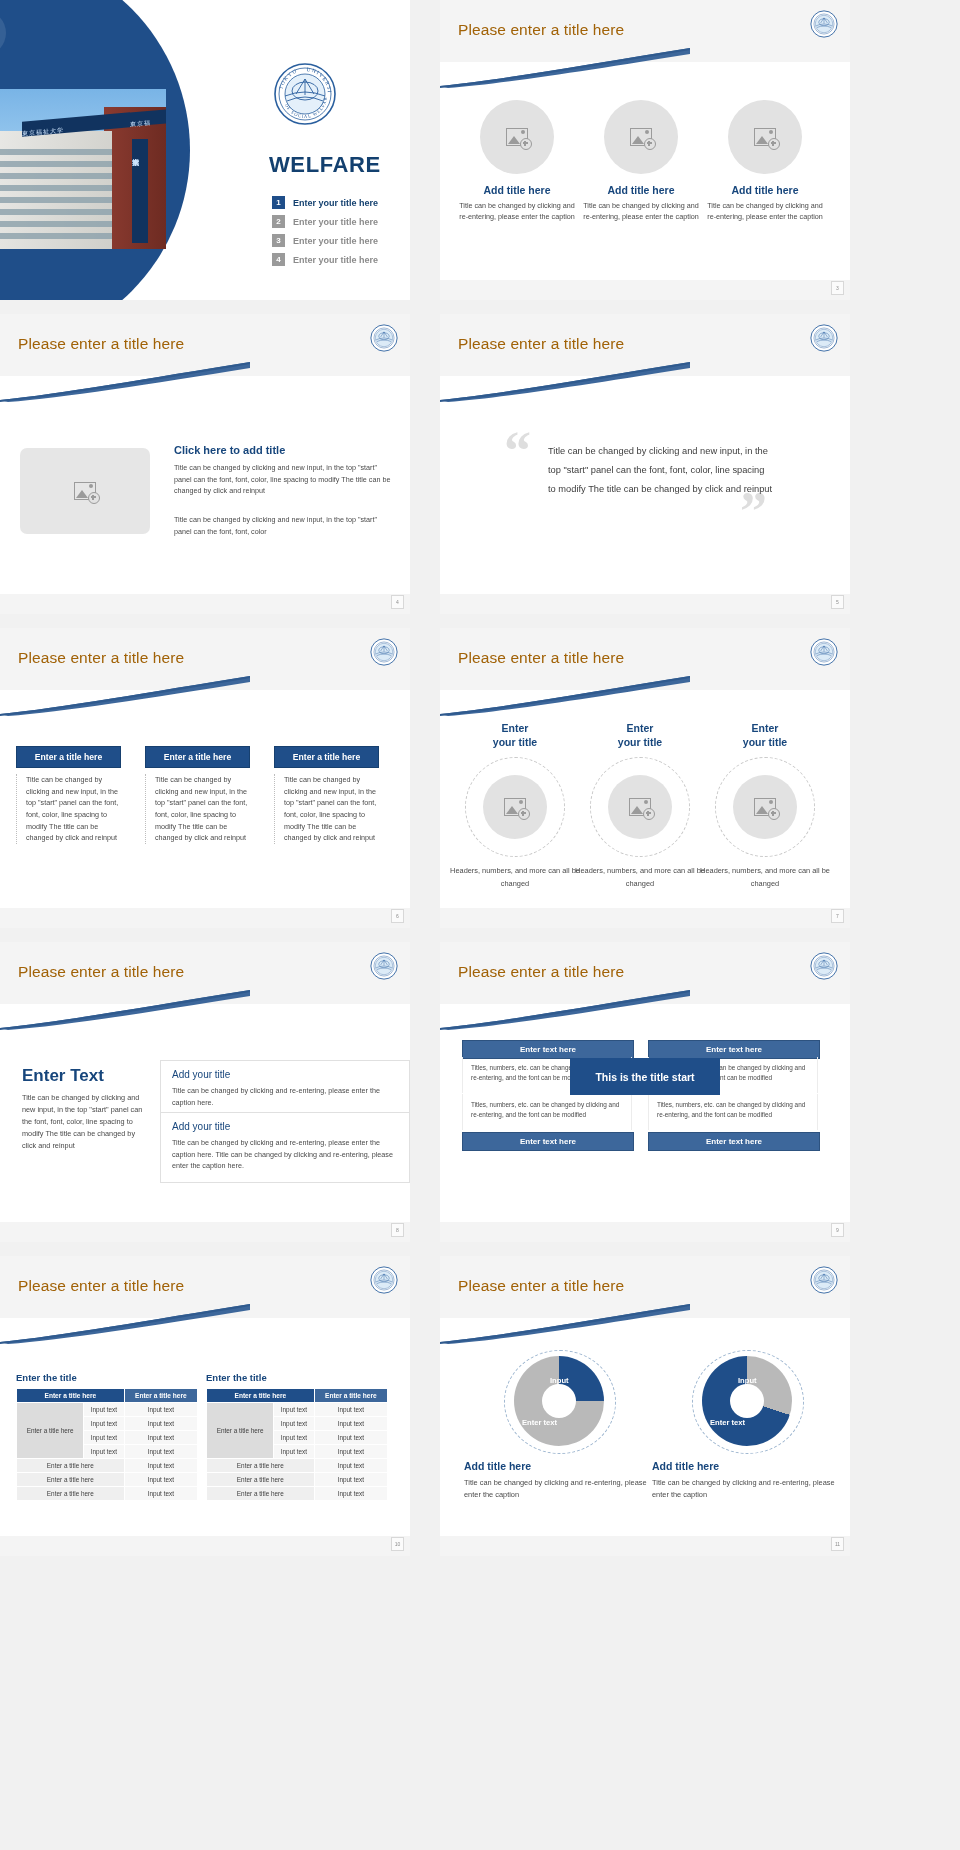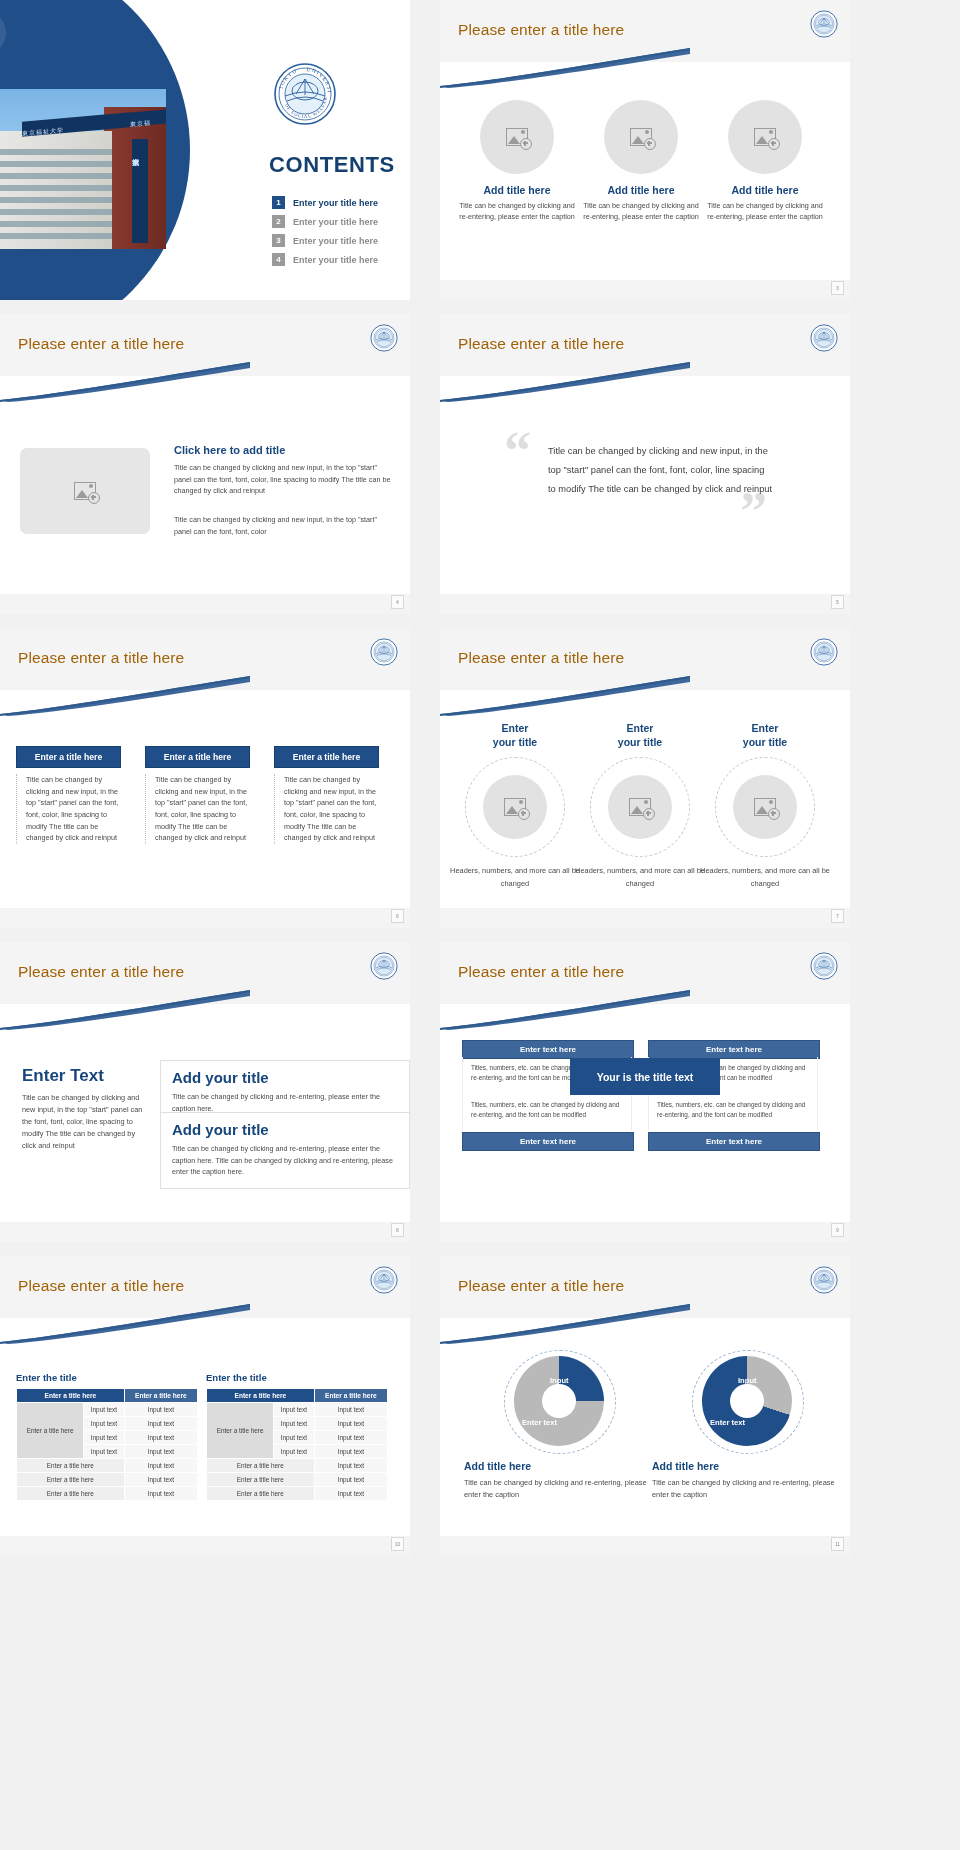--- a/index.html
+++ b/index.html
@@ -83,21 +83,21 @@
   .s6-t{font-size:10.5px;font-weight:bold;color:#17467c;line-height:1.3;}
   .s6-ring{width:98px;height:98px;border-radius:50%;border:1px dashed #c9c9c9;margin:8px auto 0;
            display:flex;align-items:center;justify-content:center;}
   .s6-ring .circ{width:64px;height:64px;}
   .s6-p{margin-top:8px;font-size:7.4px;color:#4a4a4a;line-height:1.65;}
 
   
   .s7-h{position:absolute;left:22px;top:124px;font-size:17px;font-weight:bold;color:#17467c;}
   .s7-p{position:absolute;left:22px;top:150px;width:128px;font-size:7.3px;color:#4a4a4a;line-height:1.65;}
   .s7-box{position:absolute;left:160px;width:226px;border:1px solid #e0e0e0;background:#fff;padding:8px 11px 10px;}
-  .s7-bh{font-size:15px;font-weight:bold;color:#17467c;}
+  .s7-bh{font-size:10px;font-weight:normal;color:#17467c;}
   .s7-bp{margin-top:5px;font-size:7.2px;color:#4a4a4a;line-height:1.6;}
 
   
   .s8-bar{position:absolute;height:17px;background:#3d679b;border:1px solid #2d527f;color:#fff;font-size:8px;
           font-weight:bold;display:flex;align-items:center;justify-content:center;}
   .s8-cell{position:absolute;font-size:6.4px;color:#4a4a4a;line-height:1.55;padding:6px 8px;border:1px solid #ececec;
            border-top:none;border-bottom:none;box-sizing:border-box;}
   .s8-center{position:absolute;left:130px;top:116px;width:150px;height:37px;background:#1f4e89;color:#fff;
              font-size:10.5px;font-weight:bold;display:flex;align-items:center;justify-content:center;}
 
@@ -161,21 +161,21 @@
         <path d="M32 17 L32 33" stroke="#2a5f9e" stroke-width="0.9"></path>
         <path id="arcT" d="M9 32 A23 23 0 0 1 55 32" fill="none"></path>
         <path id="arcB" d="M10 34 A22 22 0 0 0 54 34" fill="none"></path>
         <text font-size="5.4" fill="#2a5f9e" font-family="Liberation Serif,serif" letter-spacing="1.1">
           <textPath href="#arcT" startOffset="6%">TOKYO</textPath></text>
         <text font-size="5.4" fill="#2a5f9e" font-family="Liberation Serif,serif" letter-spacing="1.1">
           <textPath href="#arcT" startOffset="52%">UNIVERSITY</textPath></text>
         <text font-size="4.6" fill="#2a5f9e" font-family="Liberation Serif,serif" letter-spacing="1">
           <textPath href="#arcB" startOffset="13%">OF SOCIAL WELFARE</textPath></text>
       </svg></span>
-    <div class="contents-title">CONTENTS</div>
+    <div class="contents-title">WELFARE</div>
     <div class="toc">
     <div class="toc-row active">
       <span class="toc-num">1</span>
       <span class="toc-lbl">Enter your title here</span>
     </div>
     <div class="toc-row ">
       <span class="toc-num">2</span>
       <span class="toc-lbl">Enter your title here</span>
     </div>
     <div class="toc-row ">
@@ -455,21 +455,21 @@
       <path d="M32 18 L32 31" stroke="#2a5f9e" stroke-width="1"></path>
     </svg></span>
         <div class="s8-bar" style="left:22px;top:98px;width:170px">Enter text here</div>
         <div class="s8-bar" style="left:208px;top:98px;width:170px">Enter text here</div>
         <div class="s8-cell" style="left:22px;top:115px;width:170px;height:36px">Titles, numbers, etc. can be changed by clicking and re-entering, and the font can be modified</div>
         <div class="s8-cell" style="left:208px;top:115px;width:170px;height:36px">Titles, numbers, etc. can be changed by clicking and re-entering, and the font can be modified</div>
         <div class="s8-cell" style="left:22px;top:152px;width:170px;height:36px">Titles, numbers, etc. can be changed by clicking and re-entering, and the font can be modified</div>
         <div class="s8-cell" style="left:208px;top:152px;width:170px;height:36px">Titles, numbers, etc. can be changed by clicking and re-entering, and the font can be modified</div>
         <div class="s8-bar" style="left:22px;top:190px;width:170px">Enter text here</div>
         <div class="s8-bar" style="left:208px;top:190px;width:170px">Enter text here</div>
-        <div class="s8-center">Your is the title text</div>
+        <div class="s8-center">This is the title start</div>
         <div class="btm"></div>
     <div class="pgnum">9</div>
       </div>
       <div class="slide">
         <div class="hdr"></div>
     <span class="swoosh">
     <svg viewBox="0 0 410 48" width="410" height="48" preserveAspectRatio="none">
       <path d="M0 46 C60 40 150 24 250 8 L250 14 C150 30 62 44 8 48 Z" fill="#3d679b"></path>
       <path d="M0 46 C60 40 150 24 250 8 L250 10 C150 27 60 42 0 48 Z" fill="#2f5a8e"></path>
     </svg></span>

